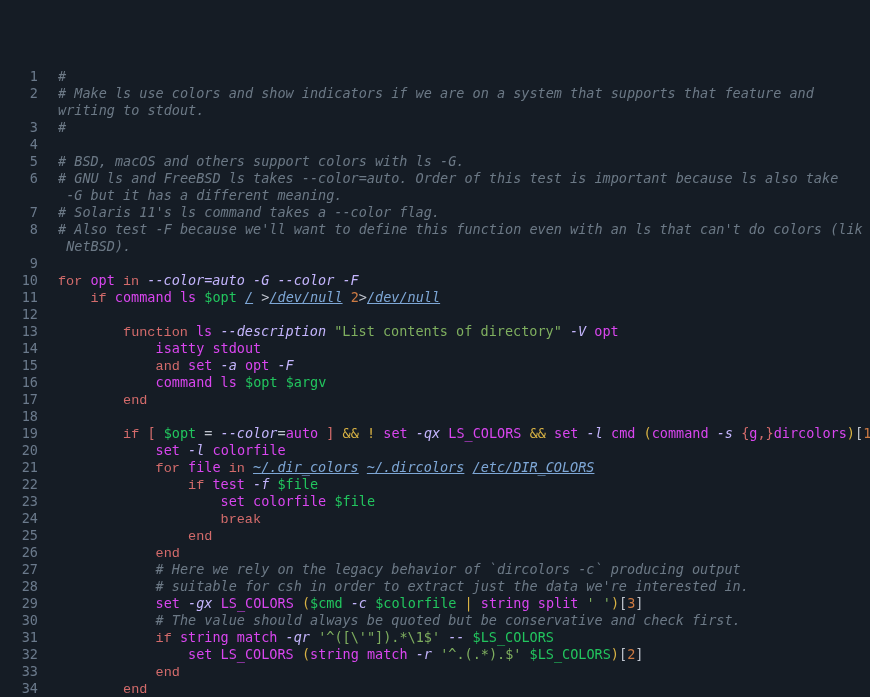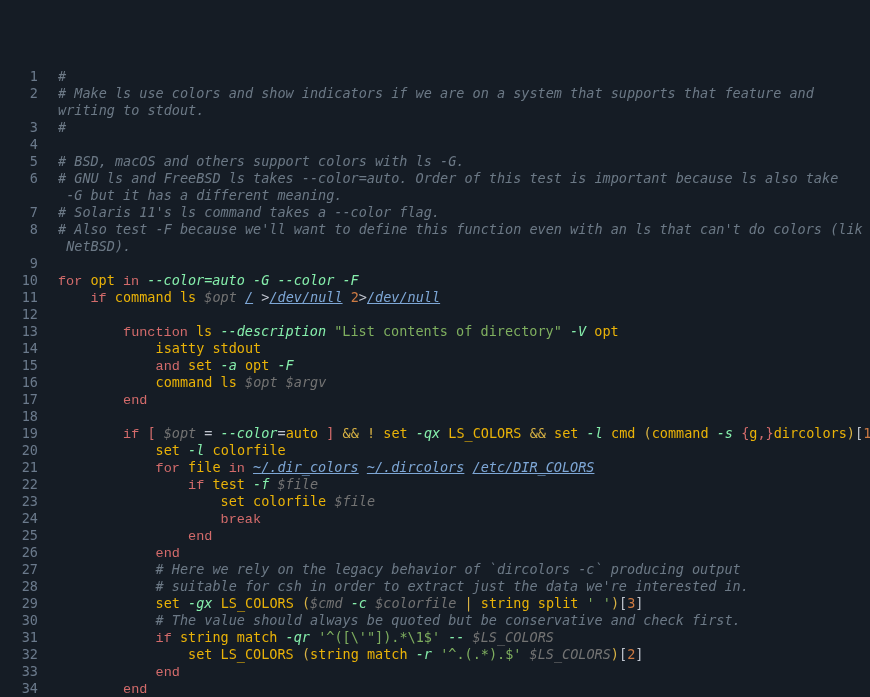--- a/index.html
+++ b/index.html
@@ -23,29 +23,29 @@
     color: #6b7a8c;
     user-select: none;
   }
   .code {
     padding-left: 8px;
   }
   .line { height: 17px; }
   
   .comment   { color: #6c7986; font-style: italic; }
   .kw        { color: #d36b6b; font-family: Liberation Mono, monospace; }
-  .cmd       { color: #eab308; margin-top: 33px; }
+  .cmd       { color: #d946ef; margin-top: 33px; }
   .str       { color: #7faf5f; }
-  .var       { color: #737373; font-style: italic; }
+  .var       { color: #22c55e; }
   .path      { color: #7ea7d6; font-style: italic; text-decoration: underline; }
   .op        { color: #c0c5cf; }
   .num       { color: #cc7a43; }
   .punc-y    { color: #d9b344; }
   .red-p     { color: #d36b6b; }
-  .flag      { color: #86efac; font-style: italic; text-align: right; }
+  .flag      { color: #c4b5fd; font-style: italic; text-align: right; }
 </style>
 </head>
 <body>
 
 
 
 <div class="editor">
   <div class="gutter" id="gutter"><div class="line">1</div><div class="line">2</div><div class="line"></div><div class="line">3</div><div class="line">4</div><div class="line">5</div><div class="line">6</div><div class="line"></div><div class="line">7</div><div class="line">8</div><div class="line"></div><div class="line">9</div><div class="line">10</div><div class="line">11</div><div class="line">12</div><div class="line">13</div><div class="line">14</div><div class="line">15</div><div class="line">16</div><div class="line">17</div><div class="line">18</div><div class="line">19</div><div class="line">20</div><div class="line">21</div><div class="line">22</div><div class="line">23</div><div class="line">24</div><div class="line">25</div><div class="line">26</div><div class="line">27</div><div class="line">28</div><div class="line">29</div><div class="line">30</div><div class="line">31</div><div class="line">32</div><div class="line">33</div><div class="line">34</div></div>
   <div class="code" id="code"><div class="line"><span class="comment">#</span></div><div class="line"><span class="comment"># Make ls use colors and show indicators if we are on a system that supports that feature and</span></div><div class="line"><span class="comment">writing to stdout.</span></div><div class="line"><span class="comment">#</span></div><div class="line"></div><div class="line"><span class="comment"># BSD, macOS and others support colors with ls -G.</span></div><div class="line"><span class="comment"># GNU ls and FreeBSD ls takes --color=auto. Order of this test is important because ls also take</span></div><div class="line"><span class="comment"> -G but it has a different meaning.</span></div><div class="line"><span class="comment"># Solaris 11's ls command takes a --color flag.</span></div><div class="line"><span class="comment"># Also test -F because we'll want to define this function even with an ls that can't do colors (lik</span></div><div class="line"><span class="comment"> NetBSD).</span></div><div class="line"></div><div class="line"><span class="kw">for</span> <span class="cmd">opt</span> <span class="kw">in</span> <span class="flag">--color=auto</span> <span class="flag">-G</span> <span class="flag">--color</span> <span class="flag">-F</span></div><div class="line">    <span class="kw">if</span> <span class="cmd">command</span> <span class="cmd">ls</span> <span class="var">$opt</span> <span class="path">/</span> <span class="op">&gt;</span><span class="path">/dev/null</span> <span class="num">2</span><span class="op">&gt;</span><span class="path">/dev/null</span></div><div class="line"></div><div class="line">        <span class="kw">function</span> <span class="cmd">ls</span> <span class="flag">--</span><span class="flag">description</span> <span class="str">"List contents of directory"</span> <span class="flag">-</span><span class="flag">V</span> <span class="cmd">opt</span></div><div class="line">            <span class="cmd">isatty</span> <span class="cmd">stdout</span></div><div class="line">            <span class="kw">and</span> <span class="cmd">set</span> <span class="flag">-</span><span class="flag">a</span> <span class="cmd">opt</span> <span class="flag">-F</span></div><div class="line">            <span class="cmd">command</span> <span class="cmd">ls</span> <span class="var">$opt</span> <span class="var">$argv</span></div><div class="line">        <span class="kw">end</span></div><div class="line"></div><div class="line">        <span class="kw">if</span> <span class="red-p">[</span> <span class="var">$opt</span> <span class="op">=</span> <span class="flag">--</span><span class="flag">color</span><span class="op">=</span><span class="cmd">auto</span> <span class="red-p">]</span> <span class="punc-y">&amp;&amp;</span> <span class="punc-y">!</span> <span class="cmd">set</span> <span class="flag">-</span><span class="flag">qx</span> <span class="cmd">LS_COLORS</span> <span class="punc-y">&amp;&amp;</span> <span class="cmd">set</span> <span class="flag">-</span><span class="flag">l</span> <span class="cmd">cmd</span> <span class="punc-y">(</span><span class="cmd">command</span> <span class="flag">-</span><span class="flag">s</span> <span class="red-p">{</span><span class="cmd">g</span><span class="red-p">,</span><span class="red-p">}</span><span class="cmd">dircolors</span><span class="punc-y">)</span><span class="op">[</span><span class="num">1</span></div><div class="line">            <span class="cmd">set</span> <span class="flag">-</span><span class="flag">l</span> <span class="cmd">colorfile</span></div><div class="line">            <span class="kw">for</span> <span class="cmd">file</span> <span class="kw">in</span> <span class="path">~</span><span class="path">/.dir_colors</span> <span class="path">~</span><span class="path">/.dircolors</span> <span class="path">/etc/DIR_COLORS</span></div><div class="line">                <span class="kw">if</span> <span class="cmd">test</span> <span class="flag">-</span><span class="flag">f</span> <span class="var">$file</span></div><div class="line">                    <span class="cmd">set</span> <span class="cmd">colorfile</span> <span class="var">$file</span></div><div class="line">                    <span class="kw">break</span></div><div class="line">                <span class="kw">end</span></div><div class="line">            <span class="kw">end</span></div><div class="line">            <span class="comment"># Here we rely on the legacy behavior of `dircolors -c` producing output</span></div><div class="line">            <span class="comment"># suitable for csh in order to extract just the data we're interested in.</span></div><div class="line">            <span class="cmd">set</span> <span class="flag">-</span><span class="flag">gx</span> <span class="cmd">LS_COLORS</span> <span class="punc-y">(</span><span class="var">$cmd</span> <span class="flag">-</span><span class="flag">c</span> <span class="var">$colorfile</span> <span class="punc-y">|</span> <span class="cmd">string</span> <span class="cmd">split</span> <span class="str">' '</span><span class="punc-y">)</span><span class="op">[</span><span class="num">3</span><span class="op">]</span></div><div class="line">            <span class="comment"># The value should always be quoted but be conservative and check first.</span></div><div class="line">            <span class="kw">if</span> <span class="cmd">string</span> <span class="cmd">match</span> <span class="flag">-</span><span class="flag">qr</span> <span class="str">'^([\'"]).*\1$'</span> <span class="flag">--</span> <span class="var">$LS_COLORS</span></div><div class="line">                <span class="cmd">set</span> <span class="cmd">LS_COLORS</span> <span class="punc-y">(</span><span class="cmd">string</span> <span class="cmd">match</span> <span class="flag">-</span><span class="flag">r</span> <span class="str">'^.(.*).$'</span> <span class="var">$LS_COLORS</span><span class="punc-y">)</span><span class="op">[</span><span class="num">2</span><span class="op">]</span></div><div class="line">            <span class="kw">end</span></div><div class="line">        <span class="kw">end</span></div></div>
 </div>

